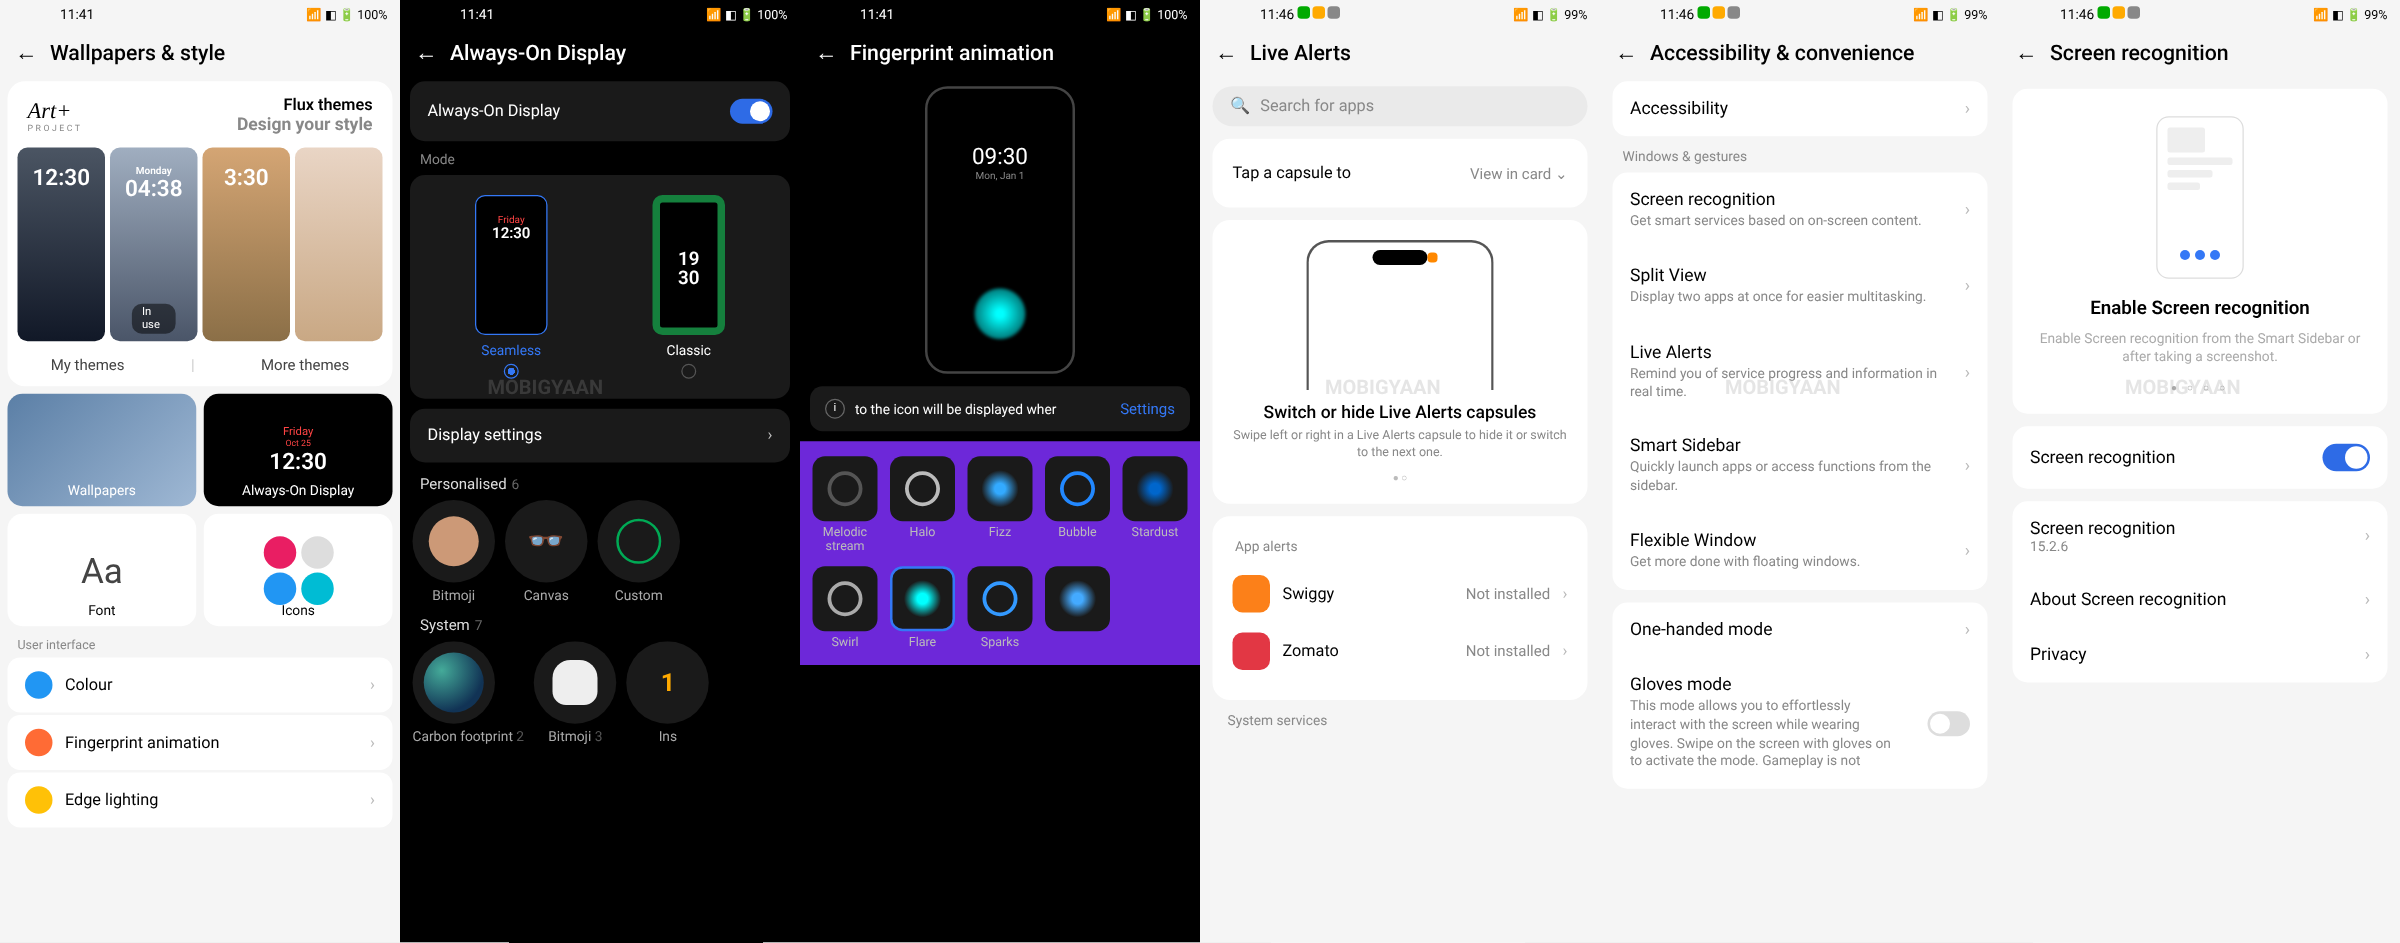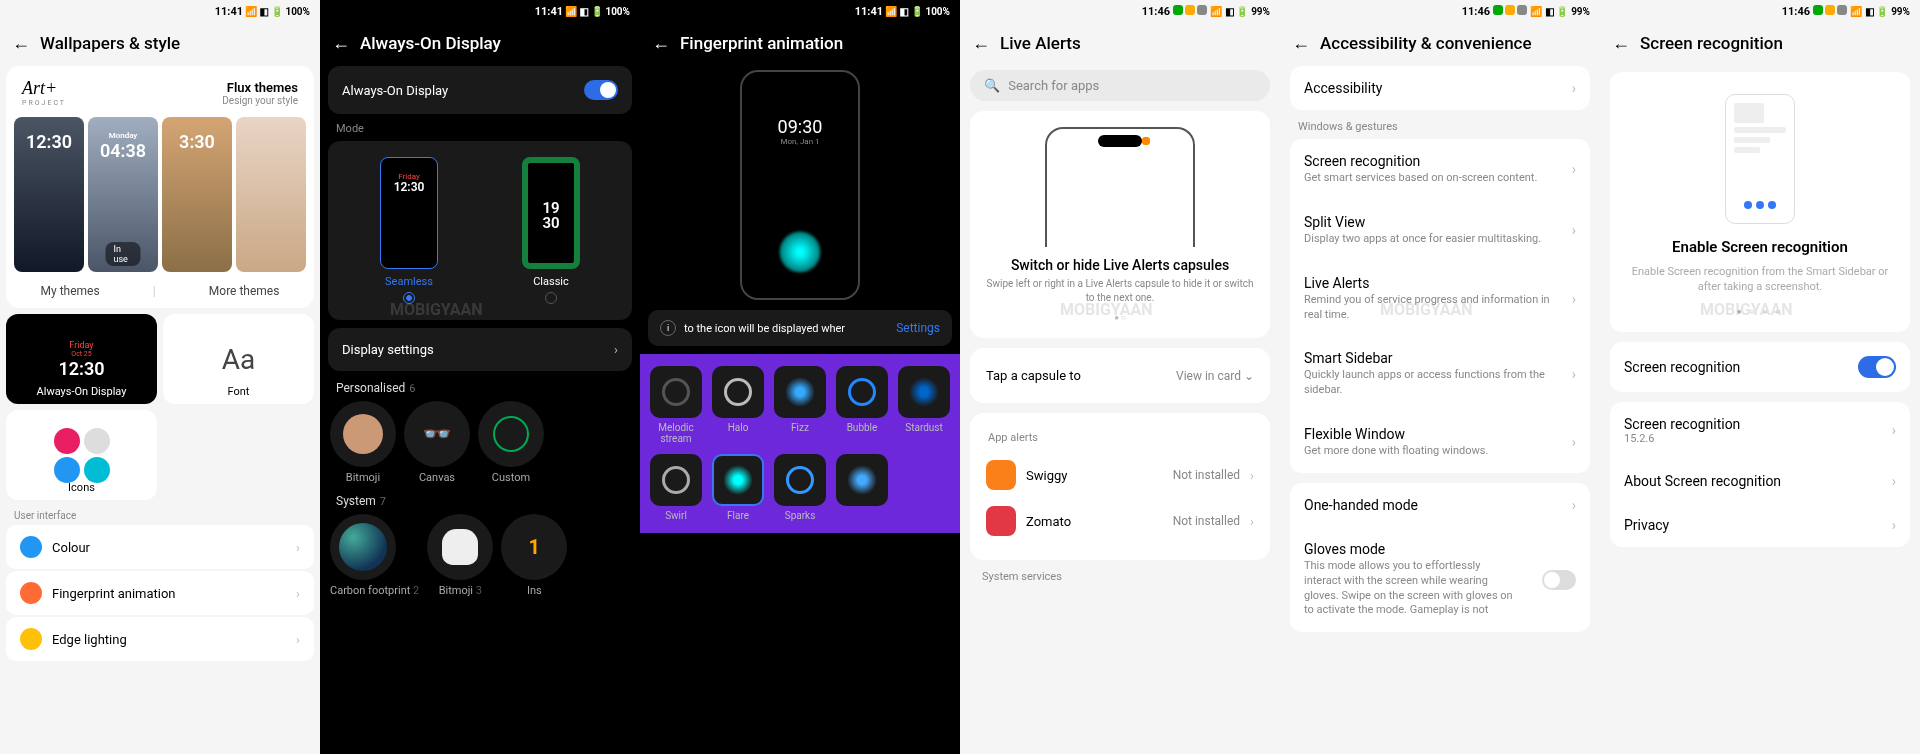--- a/index.html
+++ b/index.html
@@ -1,32 +1,32 @@
 <!DOCTYPE html>
 <html><head>
 <meta charset="utf-8">
 <style>
   * { box-sizing: border-box; margin: 0; padding: 0; font-family: -apple-system, BlinkMacSystemFont, 'Segoe UI', Roboto, Helvetica, Arial, sans-serif; }
   body { background: #eee; display: flex; gap: 0; width: 1920px; height: 754px; overflow: hidden; }
   .screen { width: 320px; height: 754px; position: relative; overflow: hidden; flex-shrink: 0; }
   .light { background: #f5f5f5; color: #000; }
   .dark { background: #000; color: #fff; }
-  .status { display: flex; justify-content: flex-end; align-items: center; padding: 4px 10px; font-size: 11px; font-weight: 700; height: 22px; }
+  .status { display: flex; justify-content: space-between; align-items: center; padding: 4px 10px; font-size: 11px; font-weight: 400; height: 22px; margin-left: 38px; }
   .status .icons span { margin-left: 2px; font-size: 10px; }
   .status .dots span { display:inline-block; width:10px; height:10px; border-radius:3px; margin-right:2px; }
   .header { display: flex; align-items: center; padding: 10px 12px 12px 12px; gap: 10px; }
   .header .back { font-size: 18px; }
   .header .title { font-size: 17px; font-weight: 500; }
   
   .s1 .card-big { background:#fff; border-radius:14px; margin:0 6px 6px 6px; overflow:hidden; padding:8px 8px 10px 8px; }
   .s1 .art-top { display:flex; justify-content:space-between; align-items:center; padding:4px 8px; }
   .s1 .art-logo { font-family: cursive; font-size:18px; font-style:italic; }
   .s1 .flux { text-align:right; }
   .s1 .flux .t { font-size:13px; font-weight:600; }
-  .s1 .flux .s { font-size:10px; color:#888; }
+  .s1 .flux .s { font-size:14px; color:#888;font-weight:bold; }
   .s1 .thumb-row { display:flex; gap:4px; margin-top:6px; }
   .s1 .thumb { flex:1; height:155px; border-radius:8px; background:linear-gradient(135deg,#6b7280,#1f2937); position:relative; overflow:hidden; }
   .s1 .thumb.t1 { background:linear-gradient(180deg,#4b5563,#111827); }
   .s1 .thumb.t2 { background:linear-gradient(180deg,#a0aec0,#4a5568); }
   .s1 .thumb.t3 { background:linear-gradient(180deg,#d4a574,#8b6f47); }
   .s1 .thumb.t4 { background:linear-gradient(180deg,#e9d5c5,#c9a884); }
   .s1 .clock { position:absolute; top:14px; left:50%; transform:translateX(-50%); color:#fff; font-size:11px; font-weight:600; text-align:center; }
   .s1 .clock .time { font-size:18px; }
   .s1 .inuse { position:absolute; bottom:6px; left:50%; transform:translateX(-50%); background:rgba(0,0,0,0.5); color:#fff; font-size:9px; padding:2px 8px; border-radius:8px; }
   .s1 .tabrow { display:flex; justify-content:space-around; margin-top:12px; font-size:12px; color:#444; }
@@ -172,20 +172,23 @@
         </div>
       <div class="thumb t4"></div>
     </div>
     <div class="tabrow">
       <span>My themes</span>
       <span style="color:#ccc">|</span>
       <span>More themes</span>
     </div>
   </div>
   <div class="grid2">
+    <div class="tile wall">
+        <div class="lbl">Wallpapers</div>
+      </div>
     <div class="tile aod">
       <div class="red">Friday</div>
       <div class="red" style="font-size:7px">Oct 25</div>
       <div class="ti">12:30</div>
       <div class="lbl">Always-On Display</div>
     </div>
     <div class="tile">
         <div class="font">Aa</div>
         <div class="lbl">Font</div>
       </div>
@@ -385,32 +388,32 @@
   </div>
   <div class="header">
     <span class="back">←</span>
     <span class="title">Live Alerts</span>
   </div>
   <div class="search">
     <span>🔍</span>
     <span>Search for apps</span>
   </div>
   <div class="card">
+    <div class="sel-row">
+      <span>Tap a capsule to</span>
+      <span class="v"><span>View in card</span> <span>⌄</span></span>
+    </div>
+  </div>
+  <div class="card">
     <div class="phone-demo">
         <div class="capsule"></div>
       </div>
     <h3>Switch or hide Live Alerts capsules</h3>
     <div class="sub">Swipe left or right in a Live Alerts capsule to hide it or switch to the next one.</div>
     <div class="dots">● ○</div>
-  </div>
-  <div class="card">
-    <div class="sel-row">
-      <span>Tap a capsule to</span>
-      <span class="v"><span>View in card</span> <span>⌄</span></span>
-    </div>
   </div>
   <div class="card">
     <div class="sec-h">App alerts</div>
     <div class="app-row">
         <span class="ic" style="background:#fc8019"></span>
         <span>Swiggy</span>
         <span class="st">Not installed</span>
         <span class="chev">›</span>
       </div>
     <div class="app-row">

